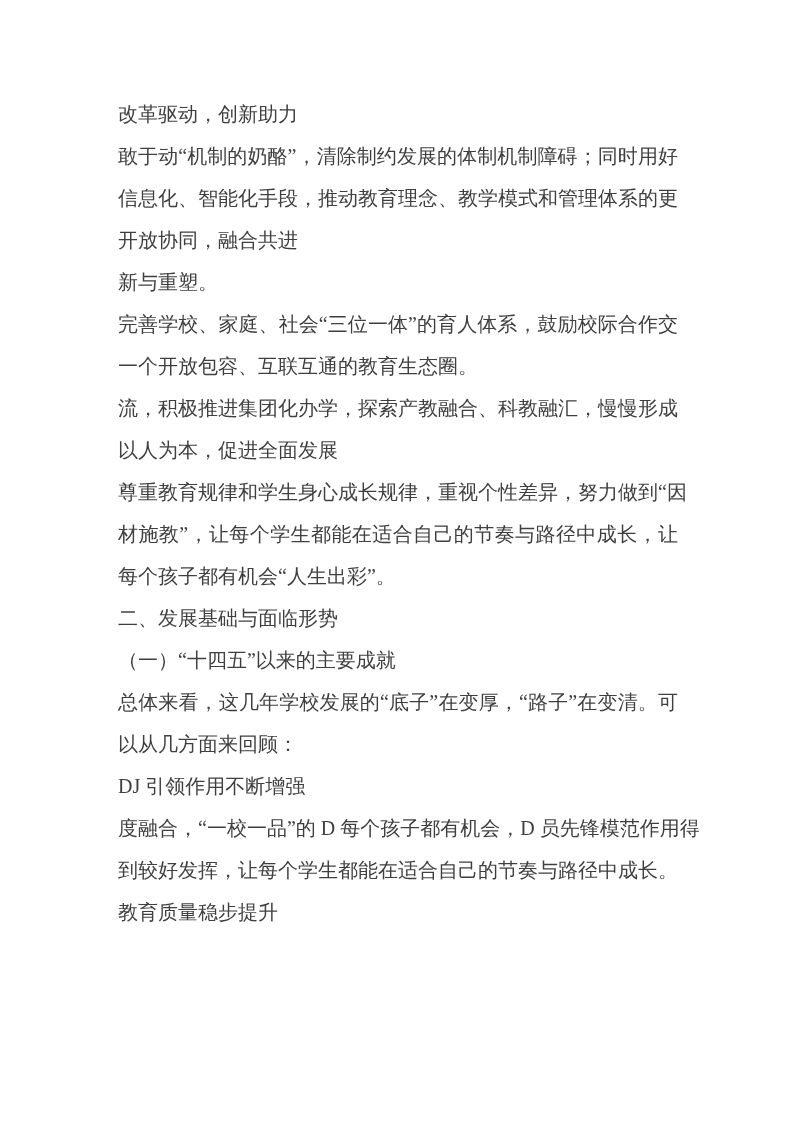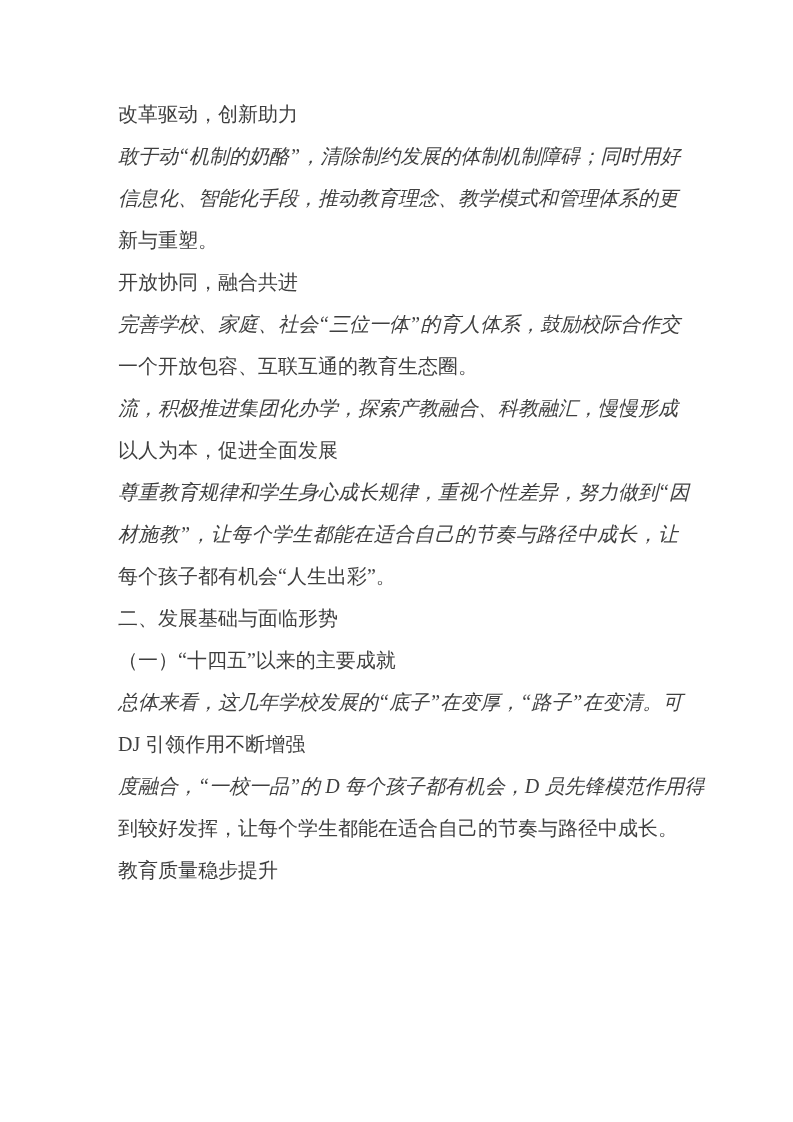--- a/index.html
+++ b/index.html
@@ -27,41 +27,41 @@
     line-height: 42px;
     height: 42px;
     white-space: nowrap;
     text-align: left;
     -webkit-font-smoothing: antialiased;
   }
   
   .line.jfull {
     text-align: justify;
     text-align-last: justify;
-    font-style: italic;
   }
 </style>
 </head>
 <body>
 
 <div class="page">
   <div class="text-block">
     <div class="line">改革驱动，创新助力</div>
     <div class="line jfull">敢于动“机制的奶酪”，清除制约发展的体制机制障碍；同时用好</div>
     <div class="line jfull">信息化、智能化手段，推动教育理念、教学模式和管理体系的更</div>
+    <div class="line">开放协同，融合共进</div>
     <div class="line">新与重塑。</div>
-    <div class="line">开放协同，融合共进</div>
     <div class="line jfull">完善学校、家庭、社会“三位一体”的育人体系，鼓励校际合作交</div>
     <div class="line">一个开放包容、互联互通的教育生态圈。</div>
     <div class="line jfull">流，积极推进集团化办学，探索产教融合、科教融汇，慢慢形成</div>
     <div class="line">以人为本，促进全面发展</div>
     <div class="line jfull">尊重教育规律和学生身心成长规律，重视个性差异，努力做到“因</div>
     <div class="line jfull">材施教”，让每个学生都能在适合自己的节奏与路径中成长，让</div>
     <div class="line">每个孩子都有机会“人生出彩”。</div>
     <div class="line">二、发展基础与面临形势</div>
     <div class="line">（一）“十四五”以来的主要成就</div>
     <div class="line jfull">总体来看，这几年学校发展的“底子”在变厚，“路子”在变清。可</div>
+    <div class="line">以从几方面来回顾：</div>
     <div class="line">DJ 引领作用不断增强</div>
     <div class="line jfull">度融合，“一校一品”的 D 每个孩子都有机会，D 员先锋模范作用得</div>
     <div class="line">到较好发挥，让每个学生都能在适合自己的节奏与路径中成长。</div>
     <div class="line">教育质量稳步提升</div>
   </div>
 </div>
 
 </body></html>

